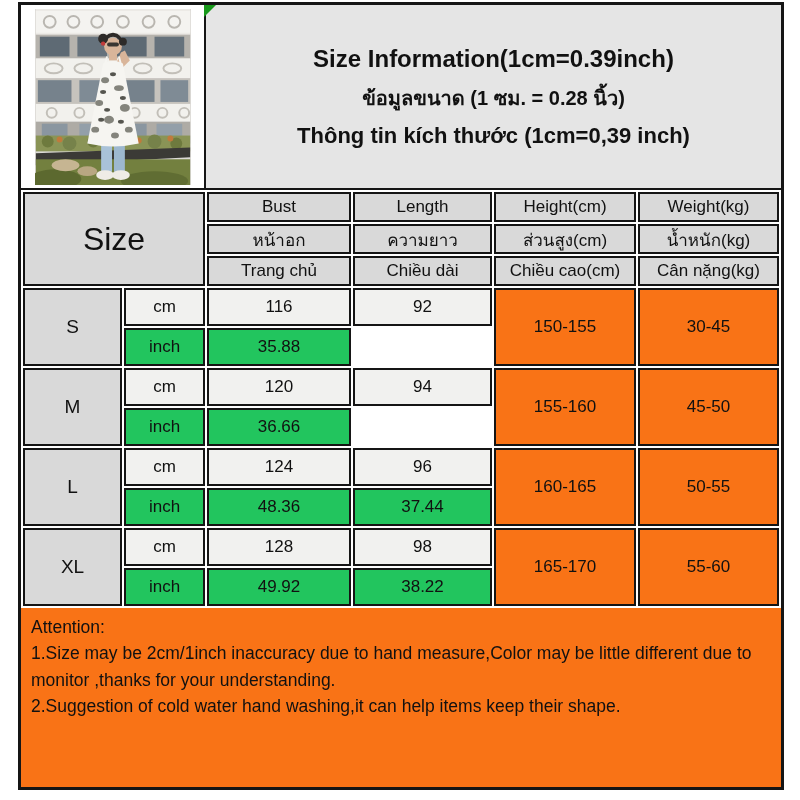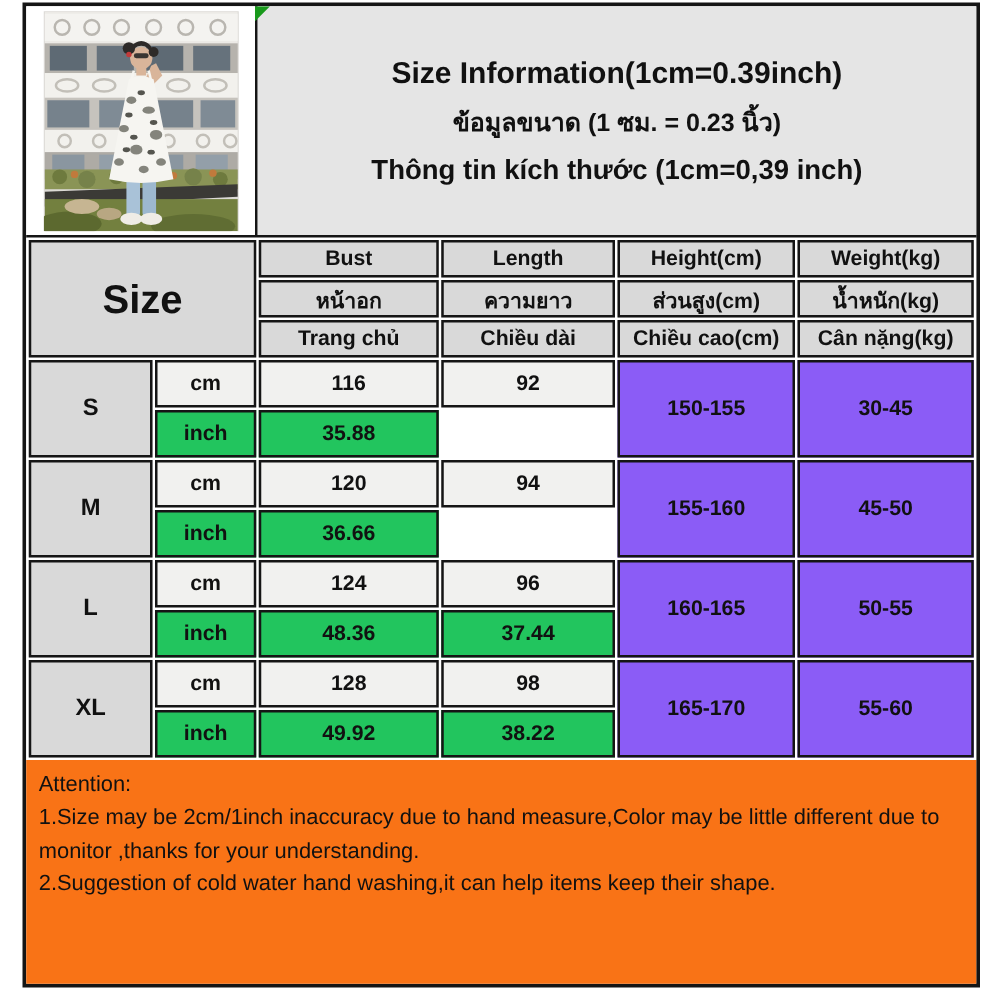--- a/index.html
+++ b/index.html
@@ -30,26 +30,26 @@
   .green-flag{position:absolute;left:183px;top:0;width:12px;height:12px;z-index:5;}
   
   .grid{
     display:grid;
     grid-template-columns:99px 81px 144px 139px 142px 1fr;
     grid-template-rows:30px 30px 30px repeat(8,38px);
     gap:2px;padding:2px;background:#ffffff;
   }
   .cell{
     border:2px solid #151515;display:flex;align-items:center;justify-content:center;
-    font-weight:bold;font-size:17px;background:#ffffff;overflow:hidden;white-space:nowrap;
+    font-weight:normal;font-size:17px;background:#ffffff;overflow:hidden;white-space:nowrap;
   }
   .hdr{background:#d9d9d9;}
   .size-corner{grid-column:1 / 3;grid-row:1 / 4;font-size:32px;background:#d9d9d9;}
   .size-letter{grid-column:1;grid-row:span 2;background:#d9d9d9;font-size:19px;}
-  .span2{grid-row:span 2;background:#8b5cf6;}
+  .span2{grid-row:span 2;background:#f97316;}
   .cmrow{background:#f1f1ef;}
   .inchrow{background:#22c55e;text-align:center;}
   
   .attention{
     flex:1;padding:6px 10px 0 10px;font-size:17.5px;line-height:1.5;
     font-weight:normal;background:#f97316;
   }
 </style>
 </head>
 <body>
@@ -177,21 +177,21 @@
           </g>
         </svg>
       </div>
     </div>
 
     <svg class="green-flag" viewBox="0 0 12 12">
       <polygon points="0,0 12,0 0,12" fill="#18991b"></polygon>
     </svg>
     <div class="title-cell">
       <div class="title-en">Size Information(1cm=0.39inch)</div>
-      <div class="title-th">ข้อมูลขนาด (1 ซม. = 0.23 นิ้ว)</div>
+      <div class="title-th">ข้อมูลขนาด (1 ซม. = 0.28 นิ้ว)</div>
       <div class="title-vi">Thông tin kích thước (1cm=0,39 inch)</div>
     </div>
   </div>
 
   <div class="grid">
 
     <div class="cell size-corner">Size</div>
     <div class="cell hdr">Bust</div>
     <div class="cell hdr">Length</div>
     <div class="cell hdr">Height(cm)</div>

